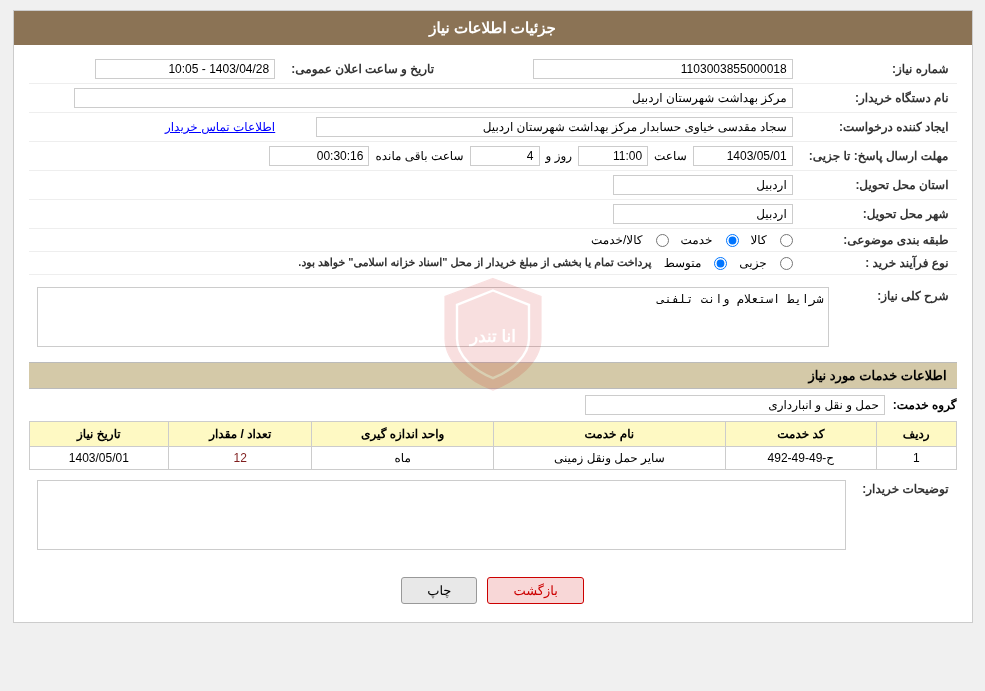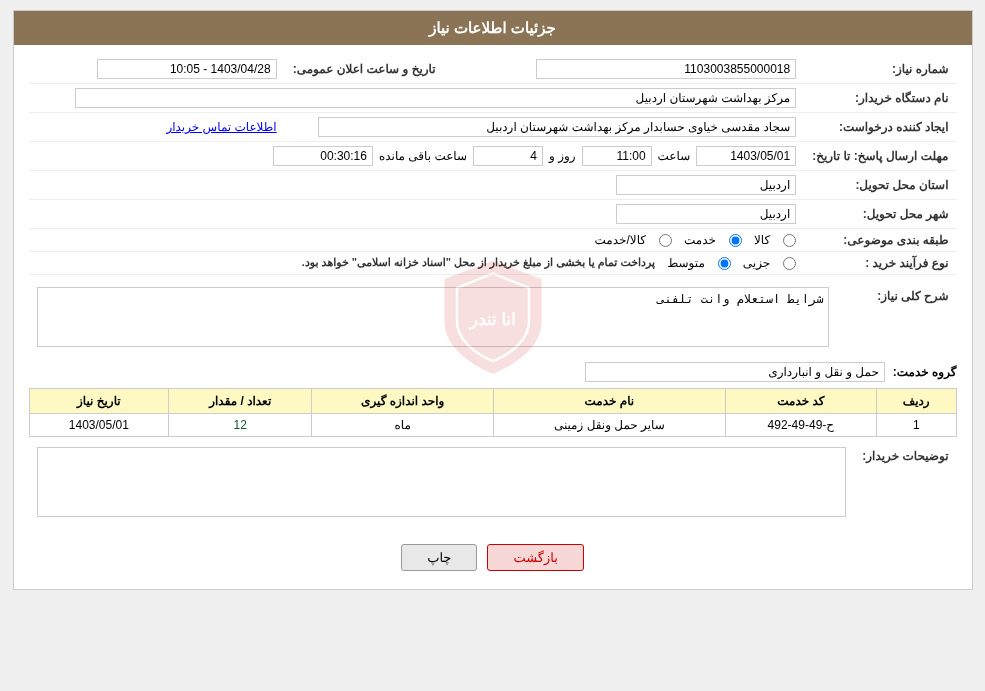--- a/index.html
+++ b/index.html
@@ -103,21 +103,21 @@
       padding: 5px 8px;
       font-size: 12px;
       text-align: center;
     }
     .services-table td {
       border: 1px solid #ccc;
       padding: 4px 8px;
       font-size: 12px;
       text-align: center;
     }
-    .services-table td.red { color: #14532d; }
+    .services-table td.red { color: #7f1d1d; }
     .btn-group {
       display: flex;
       justify-content: center;
       gap: 10px;
       padding: 12px 0 8px 0;
     }
     .btn {
       padding: 5px 25px;
       font-size: 13px;
       cursor: pointer;
@@ -202,21 +202,21 @@
         <td class="label-cell">ایجاد کننده درخواست:</td>
         <td class="value-cell" colspan="2">
           <input type="text" style="width: 95%;" readonly="" value="سجاد مقدسی خیاوی حسابدار مرکز بهداشت شهرستان اردبیل">
         </td>
         <td class="value-cell">
           <span class="link-blue">اطلاعات تماس خریدار</span>
         </td>
       </tr>
 
       <tr class="row-border">
-        <td class="label-cell">مهلت ارسال پاسخ: تا تاریخ:</td>
+        <td class="label-cell">مهلت ارسال پاسخ: تا جزیی:</td>
         <td class="value-cell" colspan="3">
           <div class="row-flex">
             <input type="text" class="small" readonly="" value="1403/05/01" style="">
             <label>ساعت</label>
             <input type="text" class="xsmall" readonly="" value="11:00" style="">
             <label>روز و</label>
             <input type="text" class="xsmall" readonly="" value="4" style="">
             <label>ساعت باقی مانده</label>
             <input type="text" class="small" readonly="" value="00:30:16" style="">
           </div>
@@ -280,20 +280,21 @@
       <tbody>
           <tr>
         <td class="label-cell" style="vertical-align:top;padding-top:6px;">شرح کلی نیاز:</td>
         <td class="value-cell">
           <textarea class="sharh" style="">شرایط استعلام وانت تلفنی</textarea>
         </td>
       </tr>
     </tbody>
       </table>
 
+    <div class="section-header">اطلاعات خدمات مورد نیاز</div>
 
     <div class="group-service-row">
       <span class="inline-label">گروه خدمت:</span>
       <input type="text" style="width: 300px; border: 1px solid rgb(204, 204, 204); padding: 2px 5px; font-size: 12px; direction: rtl;" readonly="" value="حمل و نقل و انبارداری">
     </div>
 
     <table class="services-table">
       <thead>
         <tr>
           <th>ردیف</th>

